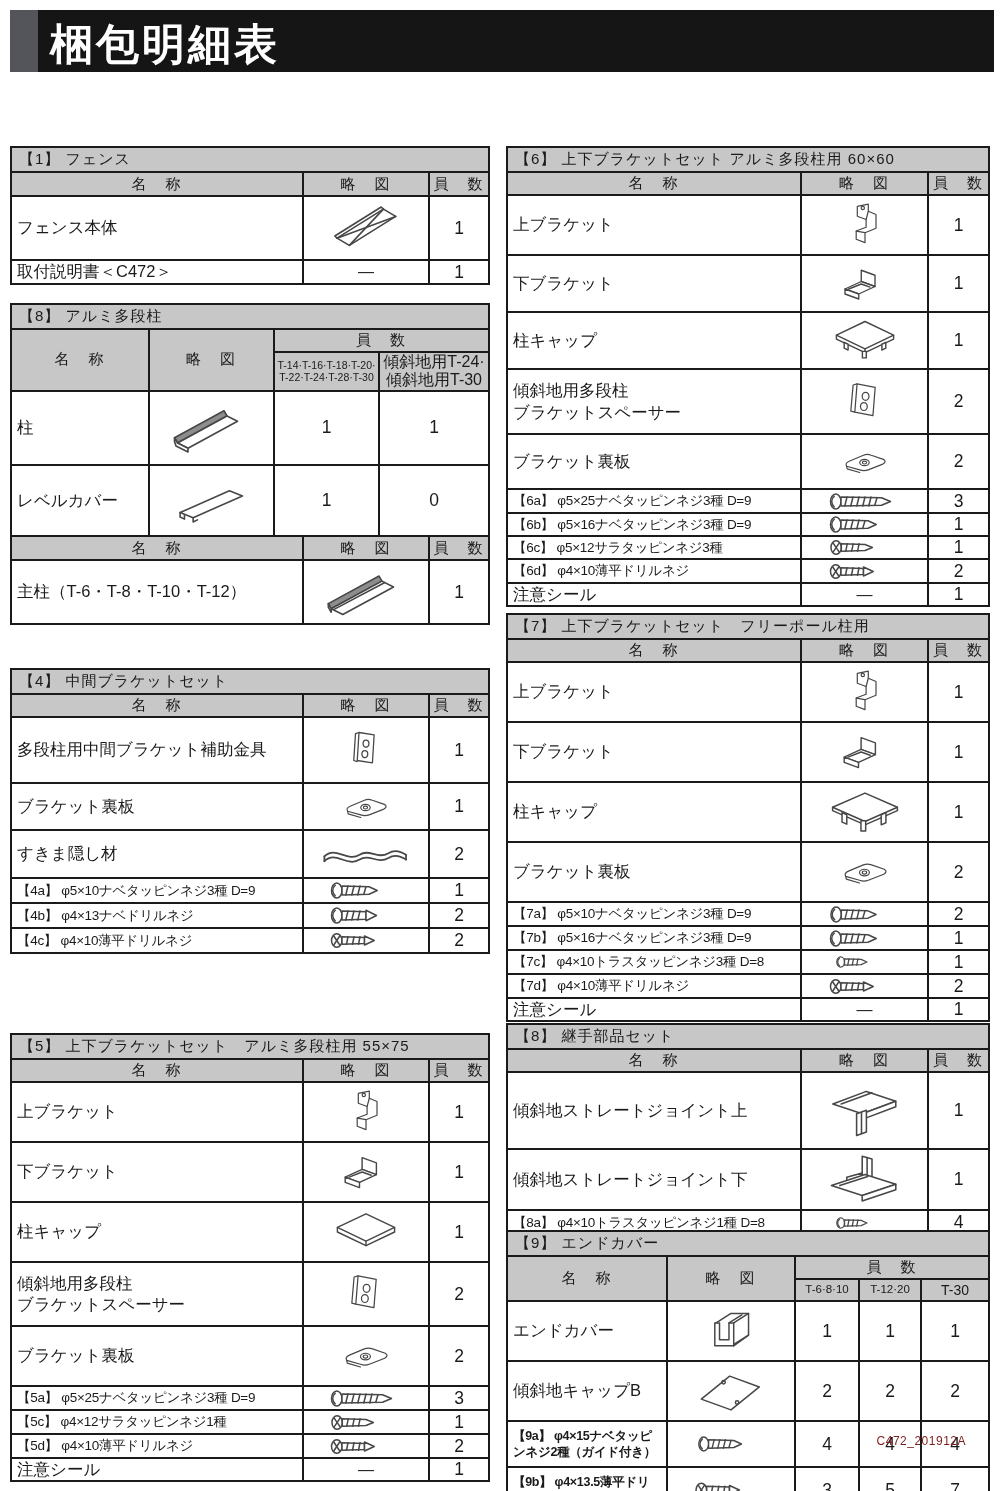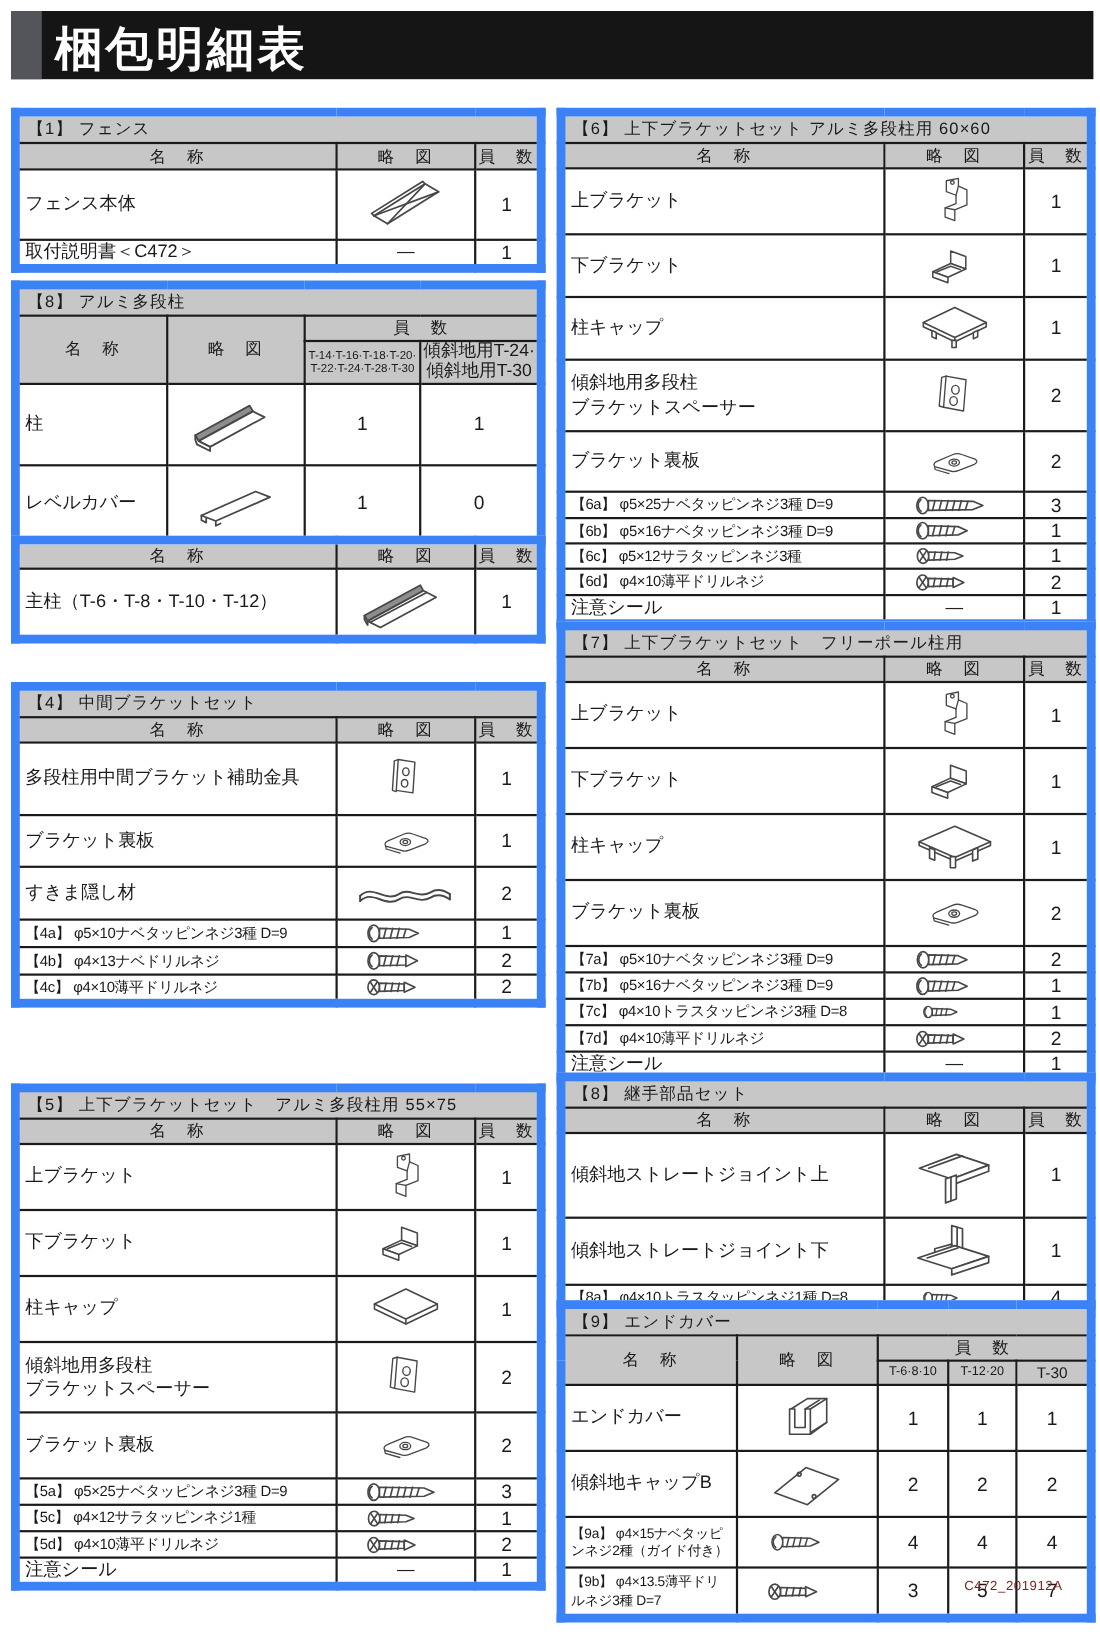--- a/index.html
+++ b/index.html
@@ -6,29 +6,29 @@
   body{width:1000px;height:1491px;font-family:"Liberation Sans",sans-serif;color:#1a1a1a;}
   .page{position:relative;width:1000px;height:1491px;background:#fff;overflow:hidden;}
 
   
   .titlebar{position:absolute;left:10px;top:10px;width:984px;height:62px;background:#151515;}
   .titlebar-accent{position:absolute;left:0;top:0;width:28px;height:62px;background:#54555a;}
   .titlebar-text{position:absolute;left:40px;top:6px;color:#fff;font-size:43px;font-weight:bold;letter-spacing:3px;}
 
   
   table.tbl{position:absolute;border-collapse:collapse;table-layout:fixed;background:#fff;
-            border:8px solid #3b82f6;}
+            border:2px solid #3b82f6;margin-top:48px;}
   .tbl td{border:2px solid #1a1a1a;padding:0 5px;overflow:hidden;vertical-align:middle;}
   td.ttl{background:#c7c7c7;font-size:15px;padding:2px 7px;letter-spacing:1px;}
   td.hd{background:#c7c7c7;text-align:center;font-size:15px;letter-spacing:2px;padding:1px 2px;}
   td.sub{font-size:10.5px;letter-spacing:0;line-height:1.15;white-space:pre-line;padding:0 1px;}
   td.sub9{font-size:11.5px;letter-spacing:0;}
   td.nm{font-size:16.5px;line-height:1.3;white-space:pre-line;}
   td.nm.sm{font-size:13.5px;letter-spacing:-0.3px;}
-  td.nm.sm2{font-size:12.5px;letter-spacing:-0.3px;}
+  td.nm.sm2{font-size:12.5px;letter-spacing:-0.3px;font-weight:bold;}
   td.dg{text-align:center;padding:0;}
   td.qt{text-align:center;font-size:17.5px;}
   td.dash{font-size:16px;color:#222;}
 
   svg.ic{display:block;margin:0 auto;fill:none;stroke:#474747;stroke-width:2.2;
          stroke-linejoin:round;stroke-linecap:round;}
   svg.ics{display:block;margin:0 auto;fill:none;stroke:#474747;stroke-width:2;
          stroke-linejoin:round;stroke-linecap:round;}
 
   .footer{position:absolute;top:1434px;right:34px;font-size:12px;color:#7f1d1d;letter-spacing:0.5px;}

